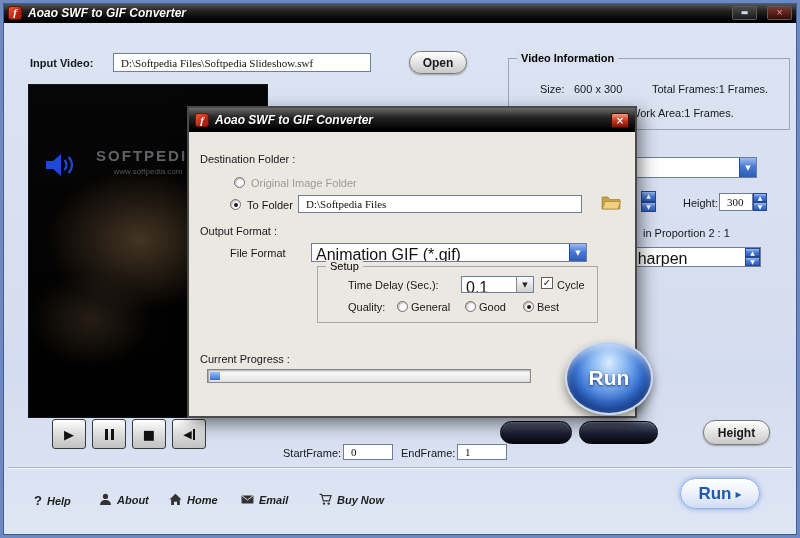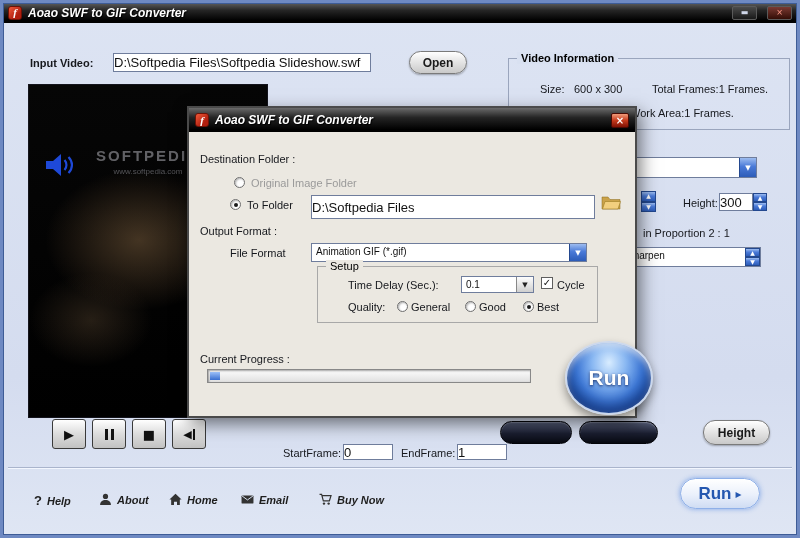--- a/index.html
+++ b/index.html
@@ -26,31 +26,31 @@
                border:1px solid #6e1206; color:#fff; font-weight:bold; font-style:italic;
                font-family:"Liberation Serif", serif; font-size:11px; line-height:1;
                display:flex; align-items:center; justify-content:center; }
   .winbtn { width:25px; height:14px; border-radius:2px; border:1px solid #5a5a5a;
             background:linear-gradient(#4b4b4b,#191919); display:flex; align-items:center;
             justify-content:center; font-size:8px; color:#cfd6e8; margin-left:4px; cursor:pointer; padding:0;}
   .winbtn.min { margin-left:auto; }
   .winbtn.closew { background:linear-gradient(#7a3a32,#330d06); color:#ff9c8a; }
 
   
-  .field { position:absolute; background:#fff; border:1px solid #6f7d9c; font-size:13px;
-           font-family:Liberation Sans, sans-serif; padding:0 0; color:#111; }
+  .field { position:absolute; background:#fff; border:1px solid #6f7d9c; font-size:11px;
+           font-family:Liberation Serif, serif; padding:0 7px; color:#111; }
   .pill-btn { position:absolute; border-radius:12px; cursor:pointer;
               background:linear-gradient(#ffffff,#e6e6e6 45%,#c9c9c9);
               border:1px solid #7a7a7a; font-weight:bold; font-size:12px; color:#1a1a1a;
               font-family:inherit; box-shadow:0 1px 2px rgba(0,0,0,.3); }
   .groupbox { position:absolute; border:1px solid #9aa5bd; }
   .legend { position:absolute; top:-7px; left:8px; padding:0 4px; font-size:11px; white-space:nowrap; }
 
   .combo { position:absolute; display:flex; background:#fff; border:1px solid #6f7d9c; align-items:stretch; cursor:pointer; }
-  .combo .txt { flex:1; font-size:10px; padding:2px 4px; white-space:nowrap; overflow:hidden; color:#111;border-radius:7px;}
+  .combo .txt { flex:1; font-size:16px; padding:2px 4px; white-space:nowrap; overflow:hidden; color:#111;border-radius:7px;}
   .combo .arrow { width:17px; background:linear-gradient(#9dbcf0,#4a7ad8 45%,#2d5cb8);
                   border-left:1px solid #23488f; color:#fff; font-size:7px;
                   display:flex; align-items:center; justify-content:center; }
   .combo .arrow.gray { background:linear-gradient(#fdfdfd,#cfcfcf); border-left:1px solid #888; color:#222; font-size:7px;}
   .spin { display:flex; flex-direction:column; cursor:pointer; }
   .spin.abs { position:absolute; }
   .spin span { flex:1; background:linear-gradient(#9dbcf0,#4a7ad8 45%,#2d5cb8);
                border:1px solid #23488f; color:#fff; font-size:6px; line-height:1;
                display:flex; align-items:center; justify-content:center; }
   .spin.incombo { width:15px; margin-left:auto; }
@@ -269,21 +269,21 @@
         </button>
     </div>
 
     <span class="lbl" style="left:11px;top:45px">Destination Folder :</span>
 
     <span class="radio" style="left:45px;top:69px"></span>
     <span class="lbl disabled" style="left:62px;top:69px">Original Image Folder</span>
 
     <span class="radio checked" style="left:41px;top:91px"></span>
     <span class="lbl" style="left:58px;top:91px">To Folder</span>
-    <input class="field" style="left: 122px; top: 87px; width: 284px; height: 24px;" value="D:\Softpedia Files">
+    <input class="field" style="left: 109px; top: 87px; width: 284px; height: 18px;" value="D:\Softpedia Files">
     <svg class="abs" style="left:412px;top:87px;width:20px;height:16px;cursor:pointer" viewBox="0 0 20 16">
       <path fill="#caa24a" stroke="#8a6a1a" stroke-width="0.5" d="M1 2h6l2 2.5h10V14H1z"></path>
       <path fill="#f2cf7e" stroke="#9a7a22" stroke-width="0.6" d="M4 6.5h15.5L17 14H1.5z"></path>
     </svg>
 
     <span class="lbl" style="left:11px;top:117px">Output Format :</span>
     <span class="lbl" style="left:41px;top:139px">File Format</span>
     <div class="combo" style="left:122px;top:135px;width:276px;height:19px">
       <span class="txt">Animation GIF (*.gif)</span>
       <span class="arrow g">▼</span>

